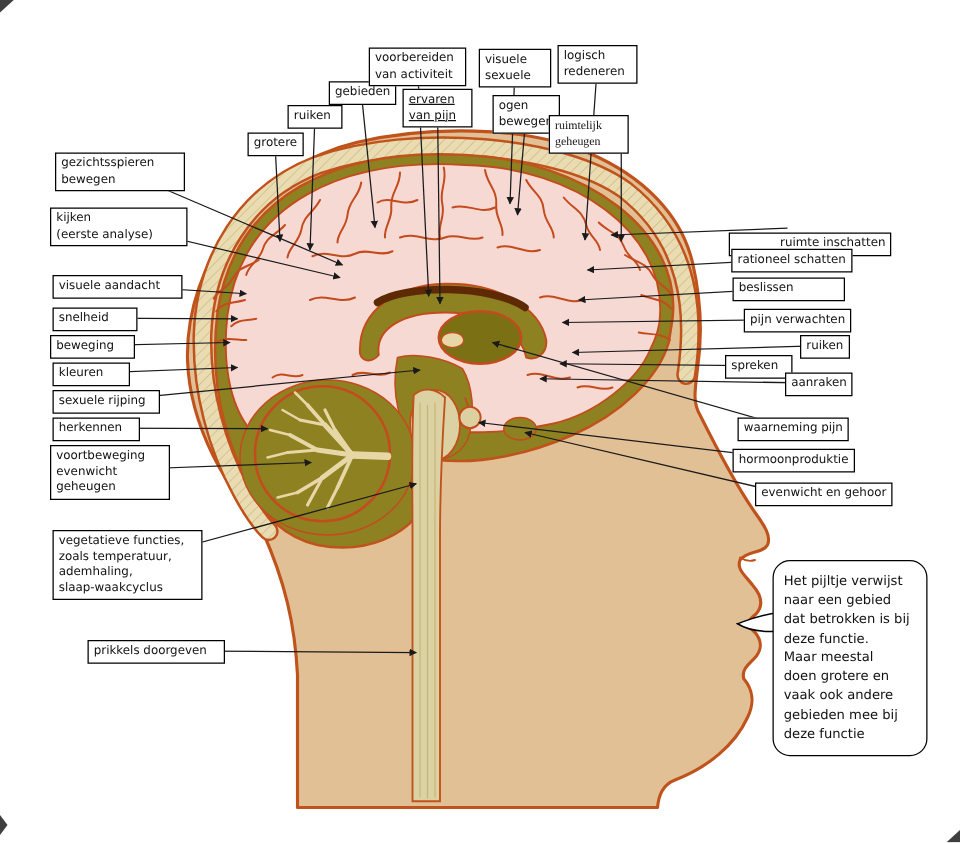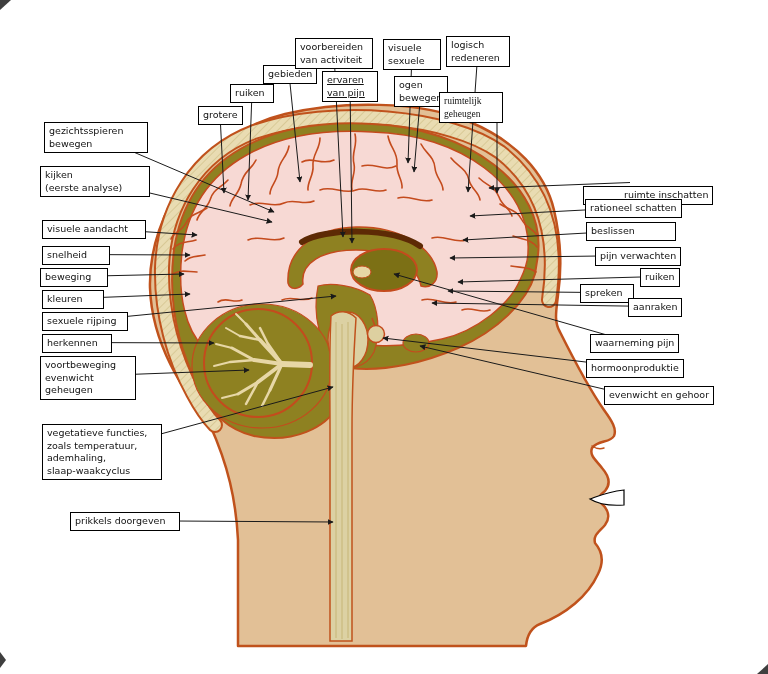--- a/index.html
+++ b/index.html
@@ -228,14 +228,23 @@
       <div class="fn-label" style="left: 586px; top: 222px; min-width: 90px;">beslissen</div>
       <div class="fn-label" style="left: 595px; top: 247px; min-width: 84px;">pijn verwachten</div>
       <div class="fn-label" style="left: 640px; top: 268px; min-width: 38px;">ruiken</div>
       <div class="fn-label" style="left: 568px; top: 284px; min-width: 54px; margin-left: 12px;">spreken</div>
       <div class="fn-label" style="left: 628px; top: 298px; min-width: 52px;">aanraken</div>
       <div class="fn-label" style="left: 590px; top: 334px; min-width: 86px;">waarneming pijn</div>
       <div class="fn-label" style="left: 586px; top: 359px; min-width: 92px;">hormoonproduktie</div>
       <div class="fn-label" style="left: 604px; top: 386px; min-width: 98px;">evenwicht en gehoor</div>
     </div>
 
+  <div class="bubble">Het pijltje verwijst
+naar een gebied
+dat betrokken is bij
+deze functie.
+Maar meestal
+doen grotere en
+vaak ook andere
+gebieden mee bij
+deze functie</div>
 
 </div>
 
 </body></html>

